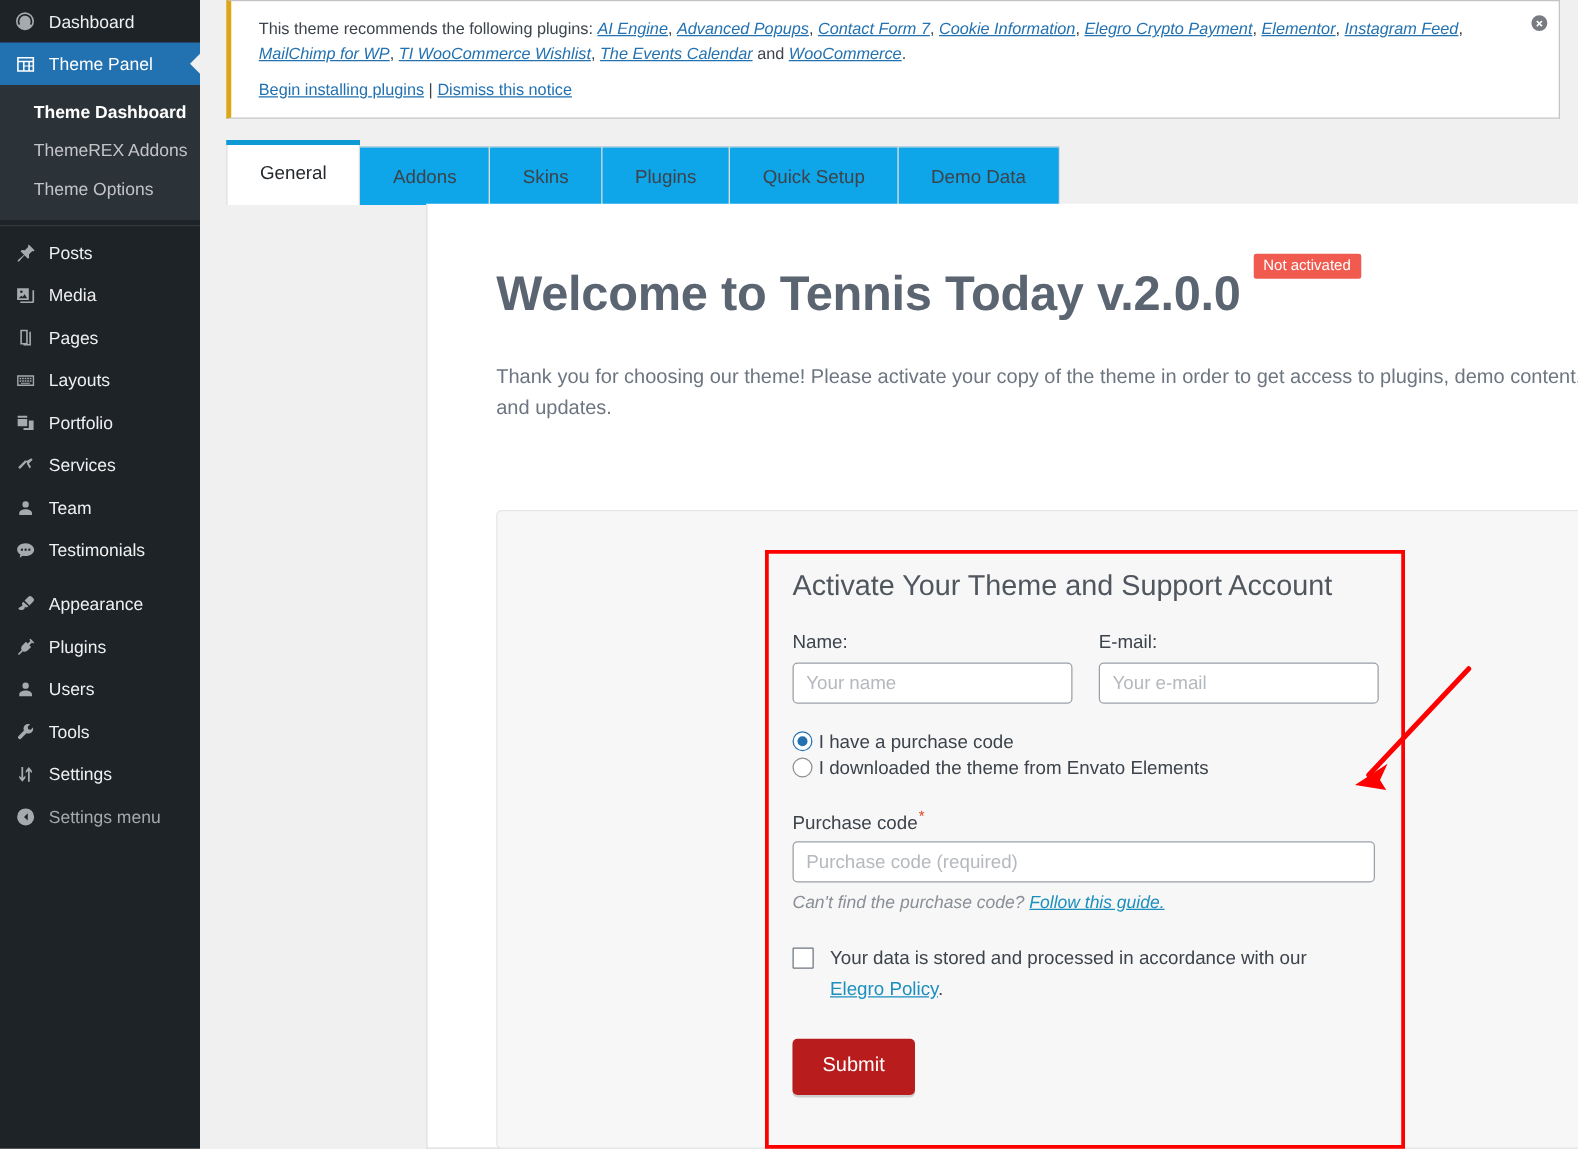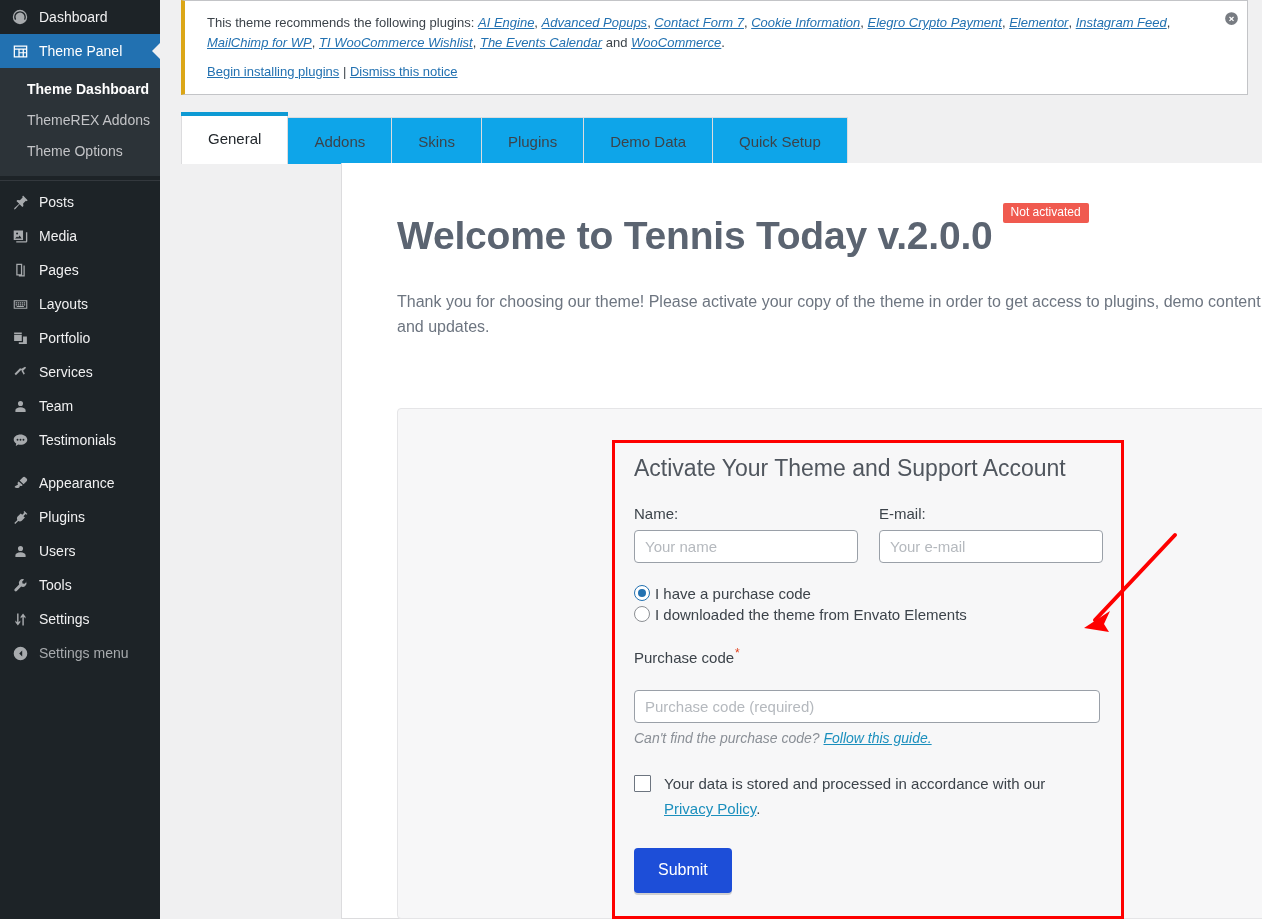--- a/index.html
+++ b/index.html
@@ -273,21 +273,21 @@
     background: #2271b1;
   }
 
   .pc-label {
     margin-top: 23px;
     font-size: 15px;
     color: #3c434a;
   }
   .req { color: #e2401c; font-size: 12px; vertical-align: super; margin-left: 1px; }
   input.pc {
-    margin-top: 24px;
+    margin-top: 6px;
     width: 466px;
   }
   .hint {
     margin-top: 7px;
     font-size: 14px;
     font-style: italic;
     color: #8a8f96;
   }
   .hint a { color: #1b8fbd; text-decoration: underline; font-style: italic; }
 
@@ -307,21 +307,21 @@
     flex: 0 0 17px;
     margin-right: 13px;
     margin-top: 4px;
     border-radius: 1px;
     cursor: pointer;
   }
   .consent a { color: #1b8fbd; text-decoration: underline; }
 
   button.submit {
     margin-top: 26px;
-    background: #1d4ed8;
+    background: #b91c1c;
     color: #fff;
     border: none;
     border-radius: 4px;
     padding: 0 24px;
     height: 45px;
     font-size: 16px;
     font-family: "Liberation Sans", sans-serif;
     cursor: pointer;
     box-shadow: 0 2px 0 rgba(0,0,0,0.16);
   }
@@ -522,22 +522,22 @@
           <path d="M10 1.5a8.5 8.5 0 100 17 8.5 8.5 0 000-17zm3.3 11.1l-1.2 1.2L10 11.7l-2.1 2.1-1.2-1.2L8.8 10.5 6.7 8.4l1.2-1.2L10 9.3l2.1-2.1 1.2 1.2-2.1 2.1 2.1 2.1z"></path>
         </svg>
     </span>
   </div>
 
   <div id="tabbar">
     <div class="tab active">General</div>
     <div class="tab">Addons</div>
     <div class="tab">Skins</div>
     <div class="tab">Plugins</div>
+    <div class="tab">Quick Setup</div>
     <div class="tab">Demo Data</div>
-    <div class="tab">Quick Setup</div>
   </div>
 
   <div id="panel">
 
     <div class="welcome-wrap">
       <h1 class="welcome">Welcome to Tennis Today v.2.0.0</h1><span class="badge">Not activated</span>
     </div>
 
     <p class="intro">Thank you for choosing our theme! Please activate your copy of the theme in order to get access to plugins, demo content, support and updates.</p>
 
@@ -575,20 +575,20 @@
         </div>
       </div>
 
       <div class="pc-label"><span>Purchase code</span><span class="req">*</span></div>
       <input class="txt pc" type="text" placeholder="Purchase code (required)" style="">
 
       <div class="hint"><span>Can't find the purchase code?</span> <a href="#">Follow this guide.</a></div>
 
       <div class="consent">
         <span class="checkbox"></span>
-        <span><span>Your data is stored and processed in accordance with our</span> <a href="#">Privacy Policy</a><span>.</span></span>
+        <span><span>Your data is stored and processed in accordance with our</span> <a href="#">Elegro Policy</a><span>.</span></span>
       </div>
 
       <button class="submit" type="submit">Submit</button>
     </form>
 
   </div>
 </div>
 
 </body></html>

